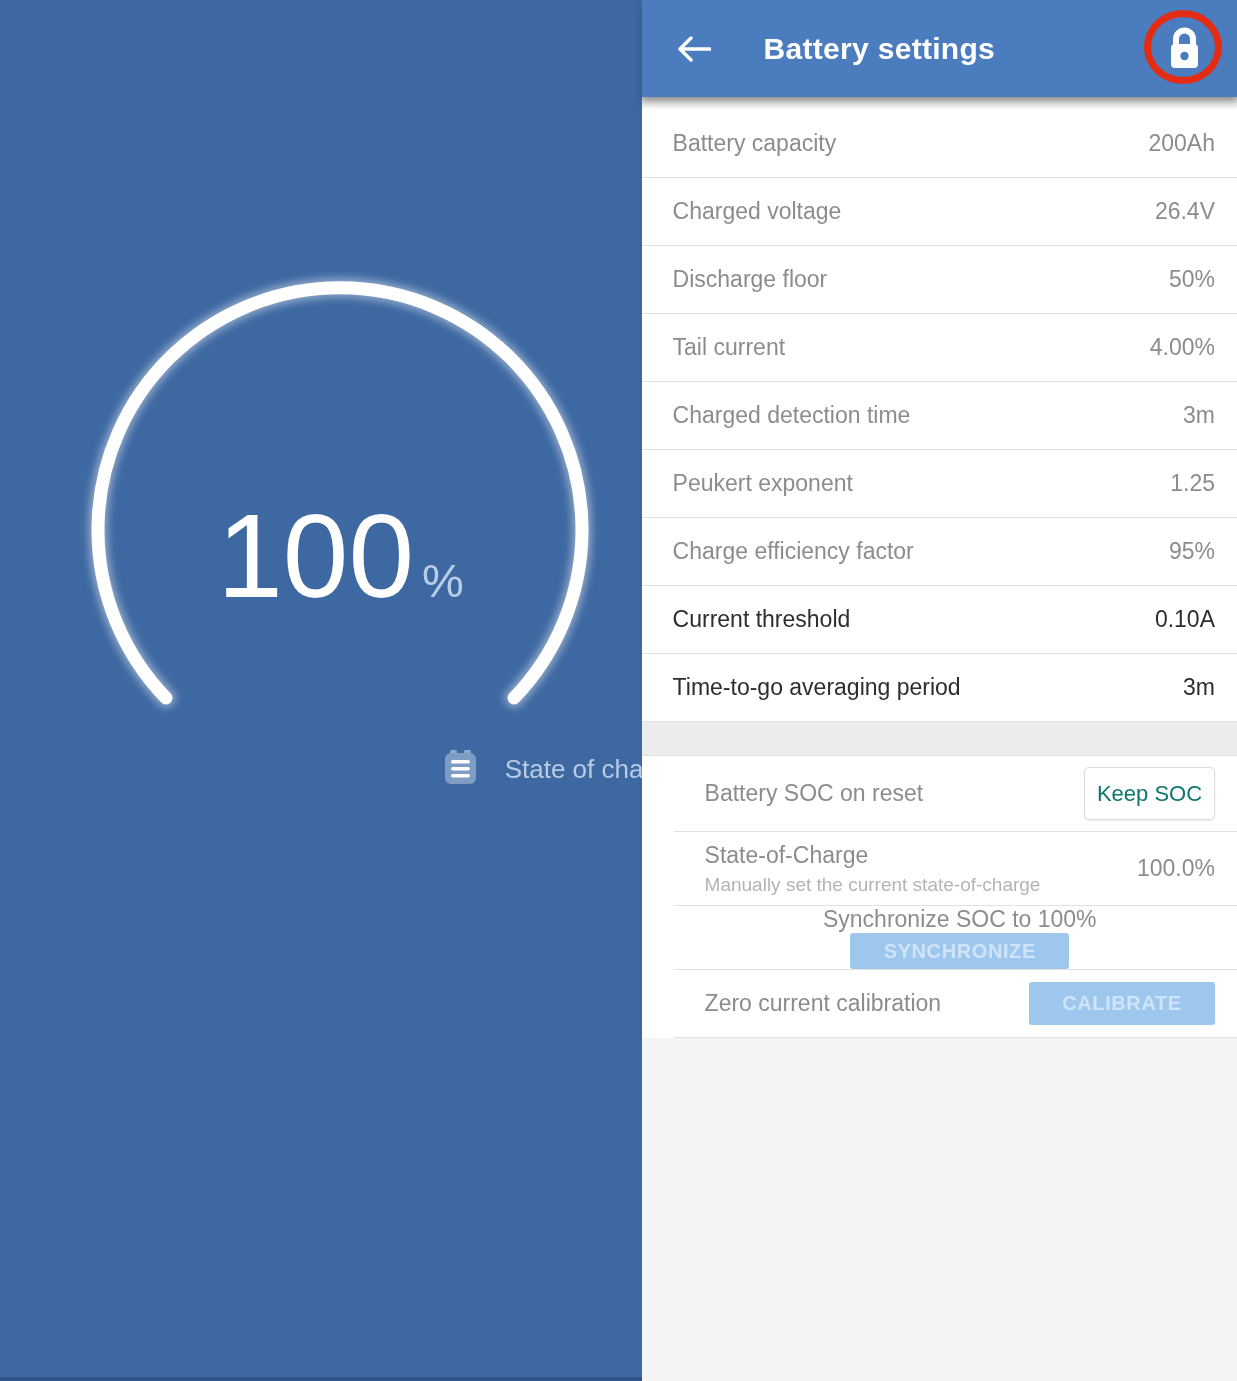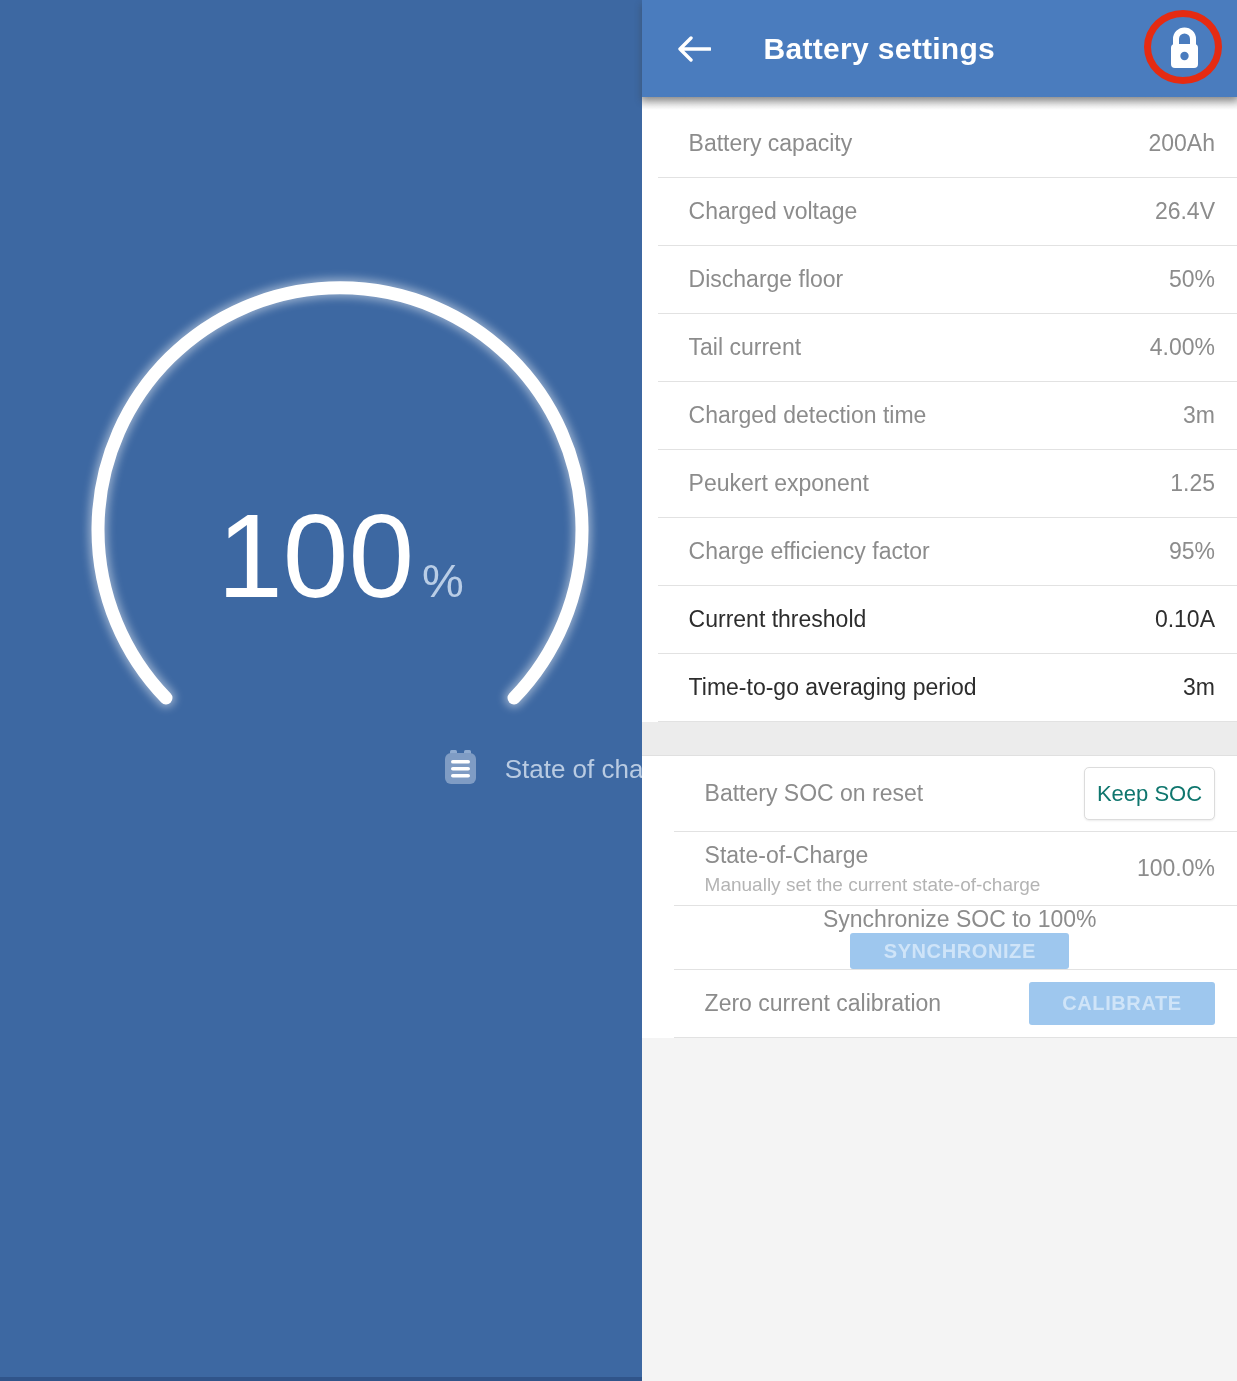--- a/index.html
+++ b/index.html
@@ -38,21 +38,21 @@
   .lock-wrap { position:relative; width:90px; height:90px; margin-right:8px; display:flex; align-items:center; justify-content:center; flex:none; cursor:pointer; }
   .annotation-circle {
     position:absolute; top:6px; left:5px; width:78px; height:74px;
     border:7px solid #e52b12; border-radius:50%;
   }
 
   .content { background:#ffffff; }
   .content-shadow { height:13px; background:linear-gradient(#d2d2d2, #ffffff); }
 
   .setting-row {
-    height:68px; margin:0 0 0 16px; padding:0 22px 0 31px;
+    height:68px; margin:0 0 0 0; padding:0 22px 0 31px;
     display:flex; align-items:center; justify-content:space-between;
     border-bottom:1px solid #e2e2e2; background:#ffffff; cursor:pointer;
   }
   .setting-row .lbl { color:#8c8c8c; font-size:23px; }
   .setting-row .val { color:#8c8c8c; font-size:23px; }
   .setting-row.dark .lbl, .setting-row.dark .val { color:#2d2d2d; }
 
   .section-gap { height:34px; background:#ececec; border-bottom:1px solid #e0e0e0; }
 
   .action-row {

